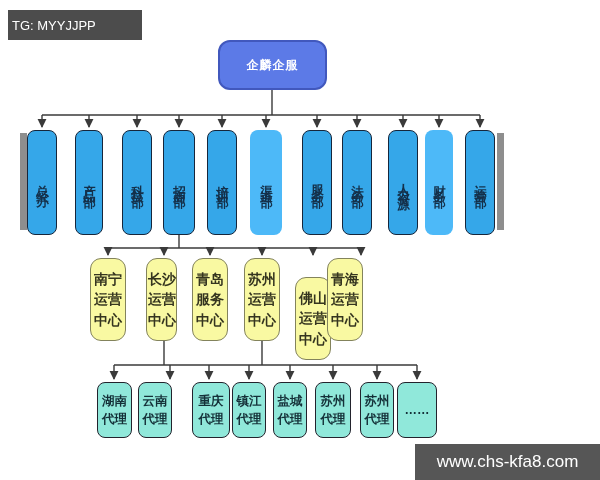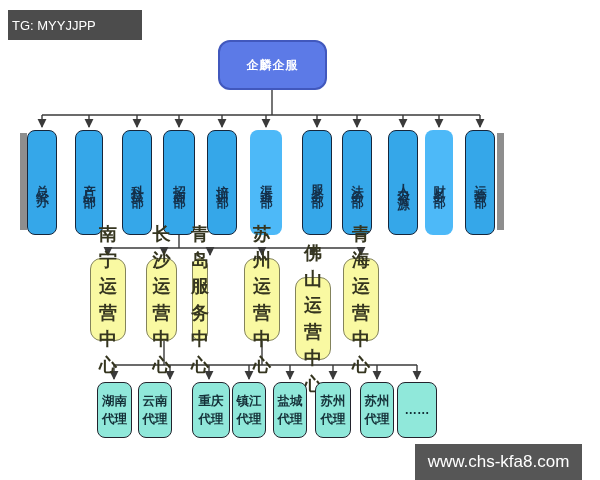--- a/index.html
+++ b/index.html
@@ -20,33 +20,33 @@
   .dept{
     background:#35a7e9;border:1.5px solid #16263b;border-radius:8px;
     color:#14304a;font-size:12.5px;
   }
   .dept .label{
     writing-mode:vertical-rl;text-orientation:upright;letter-spacing:5px;white-space:normal;
   }
   .dept.flat{background:#4db9f8;border:none;}
   .center{
     background:#f9f9a2;border:1.2px solid #83835c;border-radius:11px;
-    color:#35351f;font-size:18px;line-height:1.45;
+    color:#35351f;font-size:14px;line-height:1.45;
   }
   .agent{
     background:#90e8da;border:1.3px solid #23232d;border-radius:8px;
     color:#143038;font-size:12.5px;line-height:1.45;
   }
   .shadow-bar{position:absolute;background:#8e8e8e;}
   .banner{
     position:absolute;background:#4c4c4c;color:#ffffff;
     display:flex;align-items:center;
   }
   .banner-tg{left:8px;top:10px;width:130px;height:30px;font-size:13px;padding-left:4px;}
-  .banner-site{left:415px;top:444px;width:167px;height:36px;font-size:17px;justify-content:center;background:#565656;}
+  .banner-site{left:415px;top:444px;width:185px;height:36px;font-size:17px;justify-content:center;background:#565656;}
 </style>
 </head>
 <body>
 
 <div id="canvas">
 
   <svg id="connectors" viewBox="0 0 600 480" xmlns="http://www.w3.org/2000/svg">
     <defs>
       <marker id="arr" viewBox="0 0 10 10" refX="9" refY="5" markerWidth="6.5" markerHeight="6.5" orient="auto">
         <path d="M0,0 L10,5 L0,10 z" fill="#3a3a3a"></path>
@@ -135,36 +135,36 @@
   <div class="node center" style="left:90px;top:258px;width:36px;height:83px;">
       <span class="label">南宁
 运营
 中心</span>
     </div>
   <div class="node center" style="left:146px;top:258px;width:31px;height:83px;justify-content:flex-end;">
       <span class="label">长沙
 运营
 中心</span>
     </div>
-  <div class="node center" style="left:192px;top:258px;width:16px;height:83px;">
+  <div class="node center" style="left:192px;top:258px;width:36px;height:83px;">
       <span class="label">青岛
 服务
 中心</span>
     </div>
   <div class="node center" style="left:244px;top:258px;width:36px;height:83px;">
       <span class="label">苏州
 运营
 中心</span>
     </div>
   <div class="node center" style="left:295px;top:258px;width:36px;height:83px;margin-top:19px;">
       <span class="label">佛山
 运营
 中心</span>
     </div>
-  <div class="node center" style="left:343px;top:258px;width:36px;height:83px;">
+  <div class="node center" style="left:327px;top:258px;width:36px;height:83px;">
       <span class="label">青海
 运营
 中心</span>
     </div>
 
   <div class="node agent" style="left:97px;top:382px;width:35px;height:56px;">
       <span class="label">湖南
 代理</span>
     </div>
   <div class="node agent" style="left:138px;top:382px;width:34px;height:56px;">

